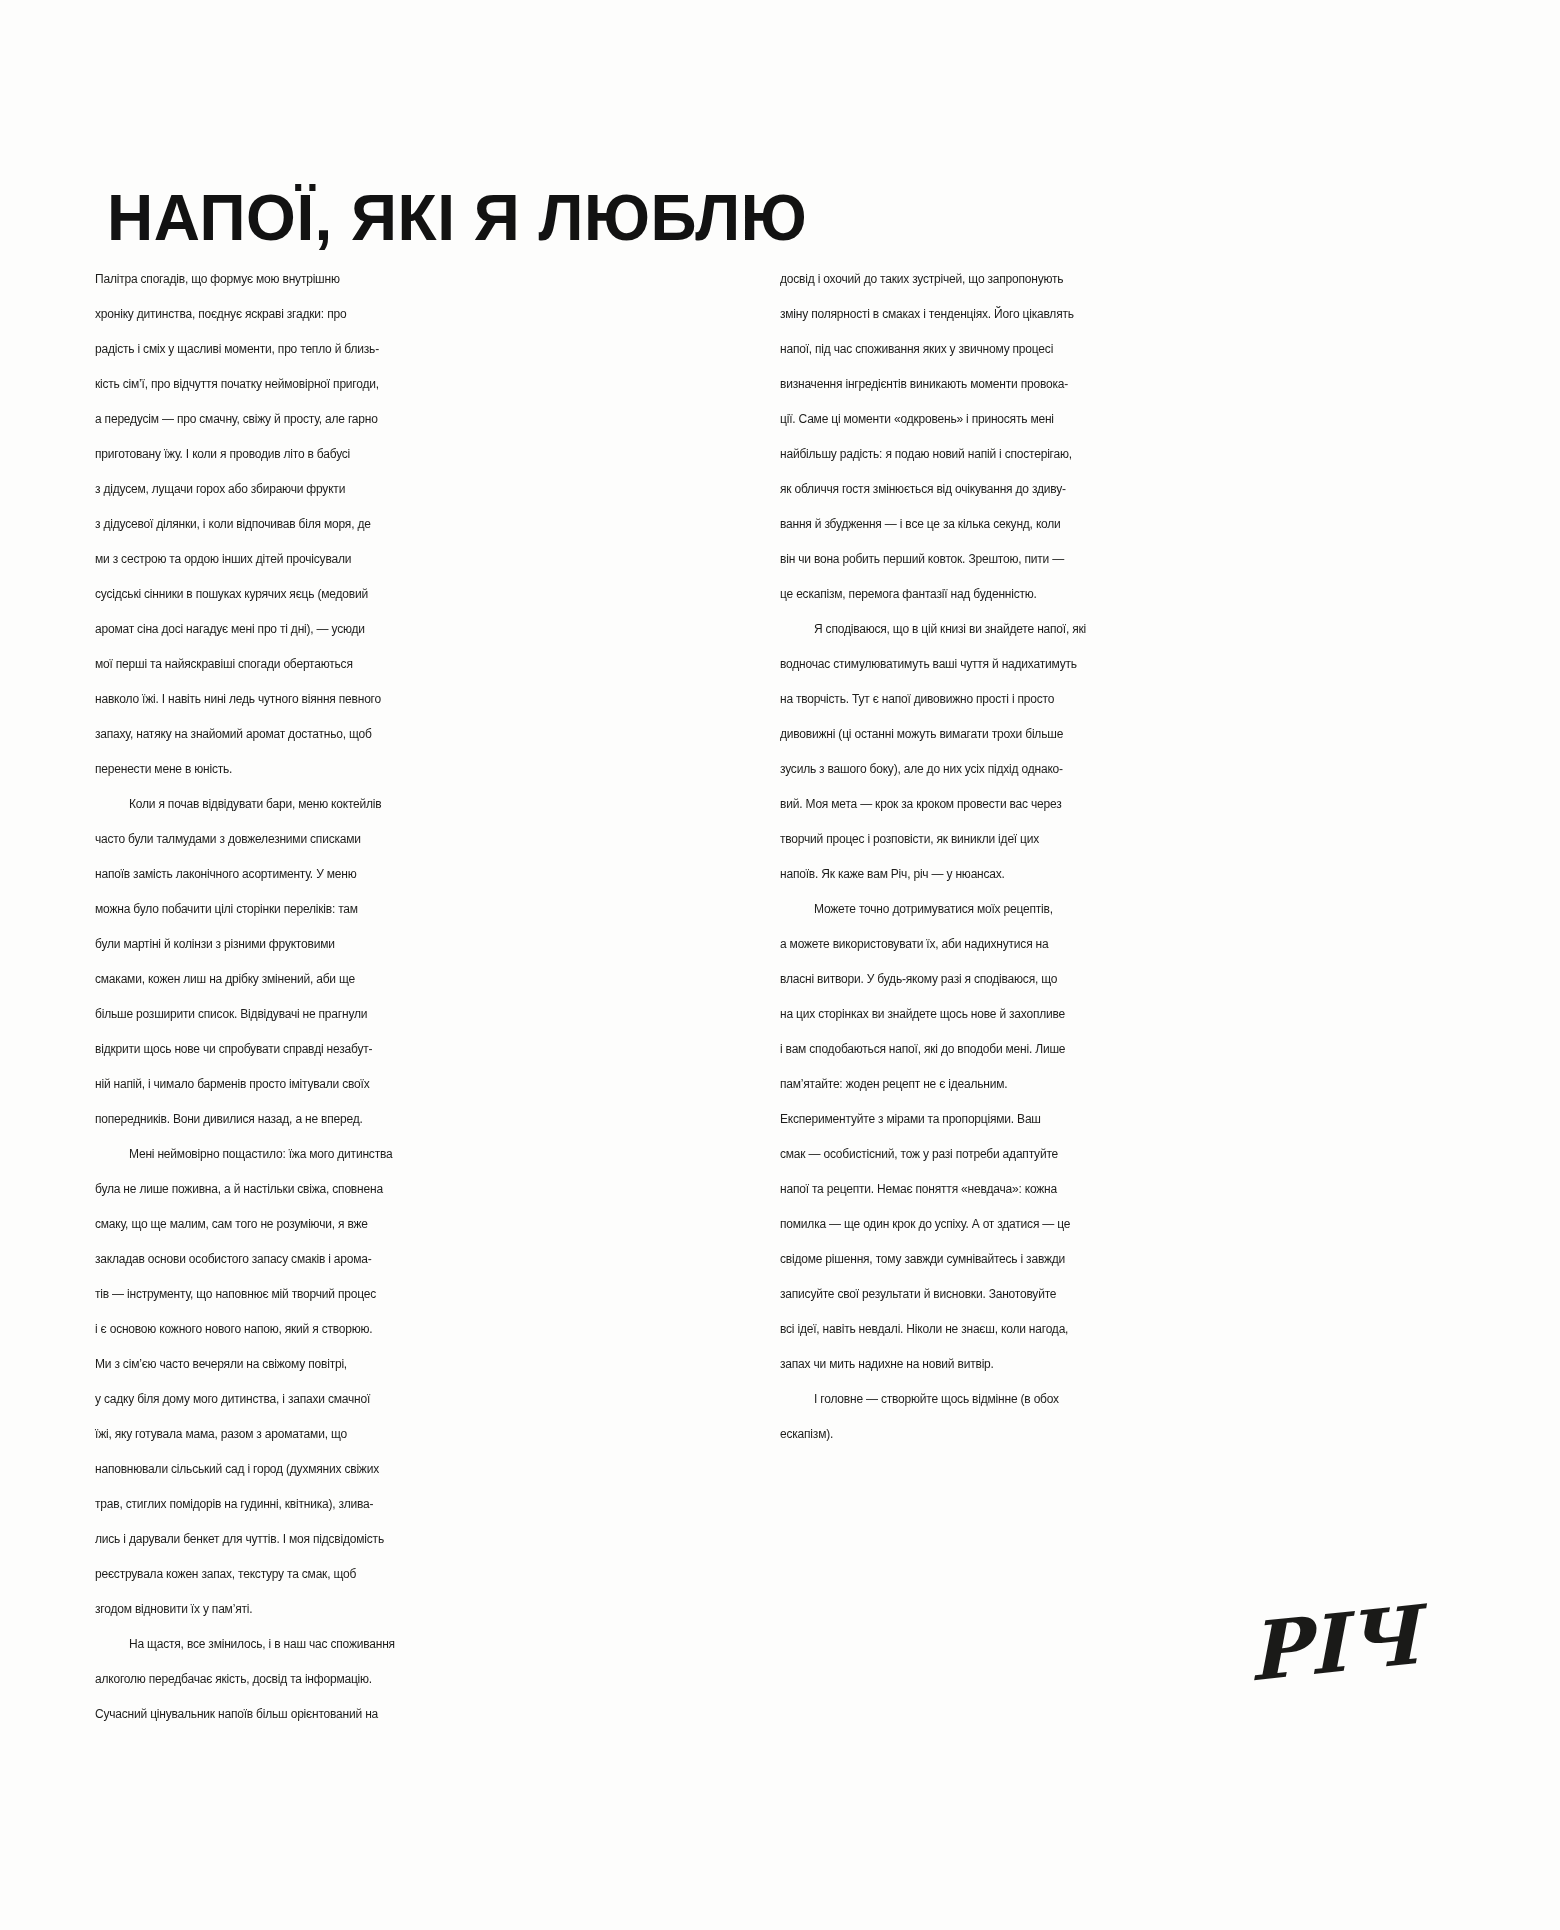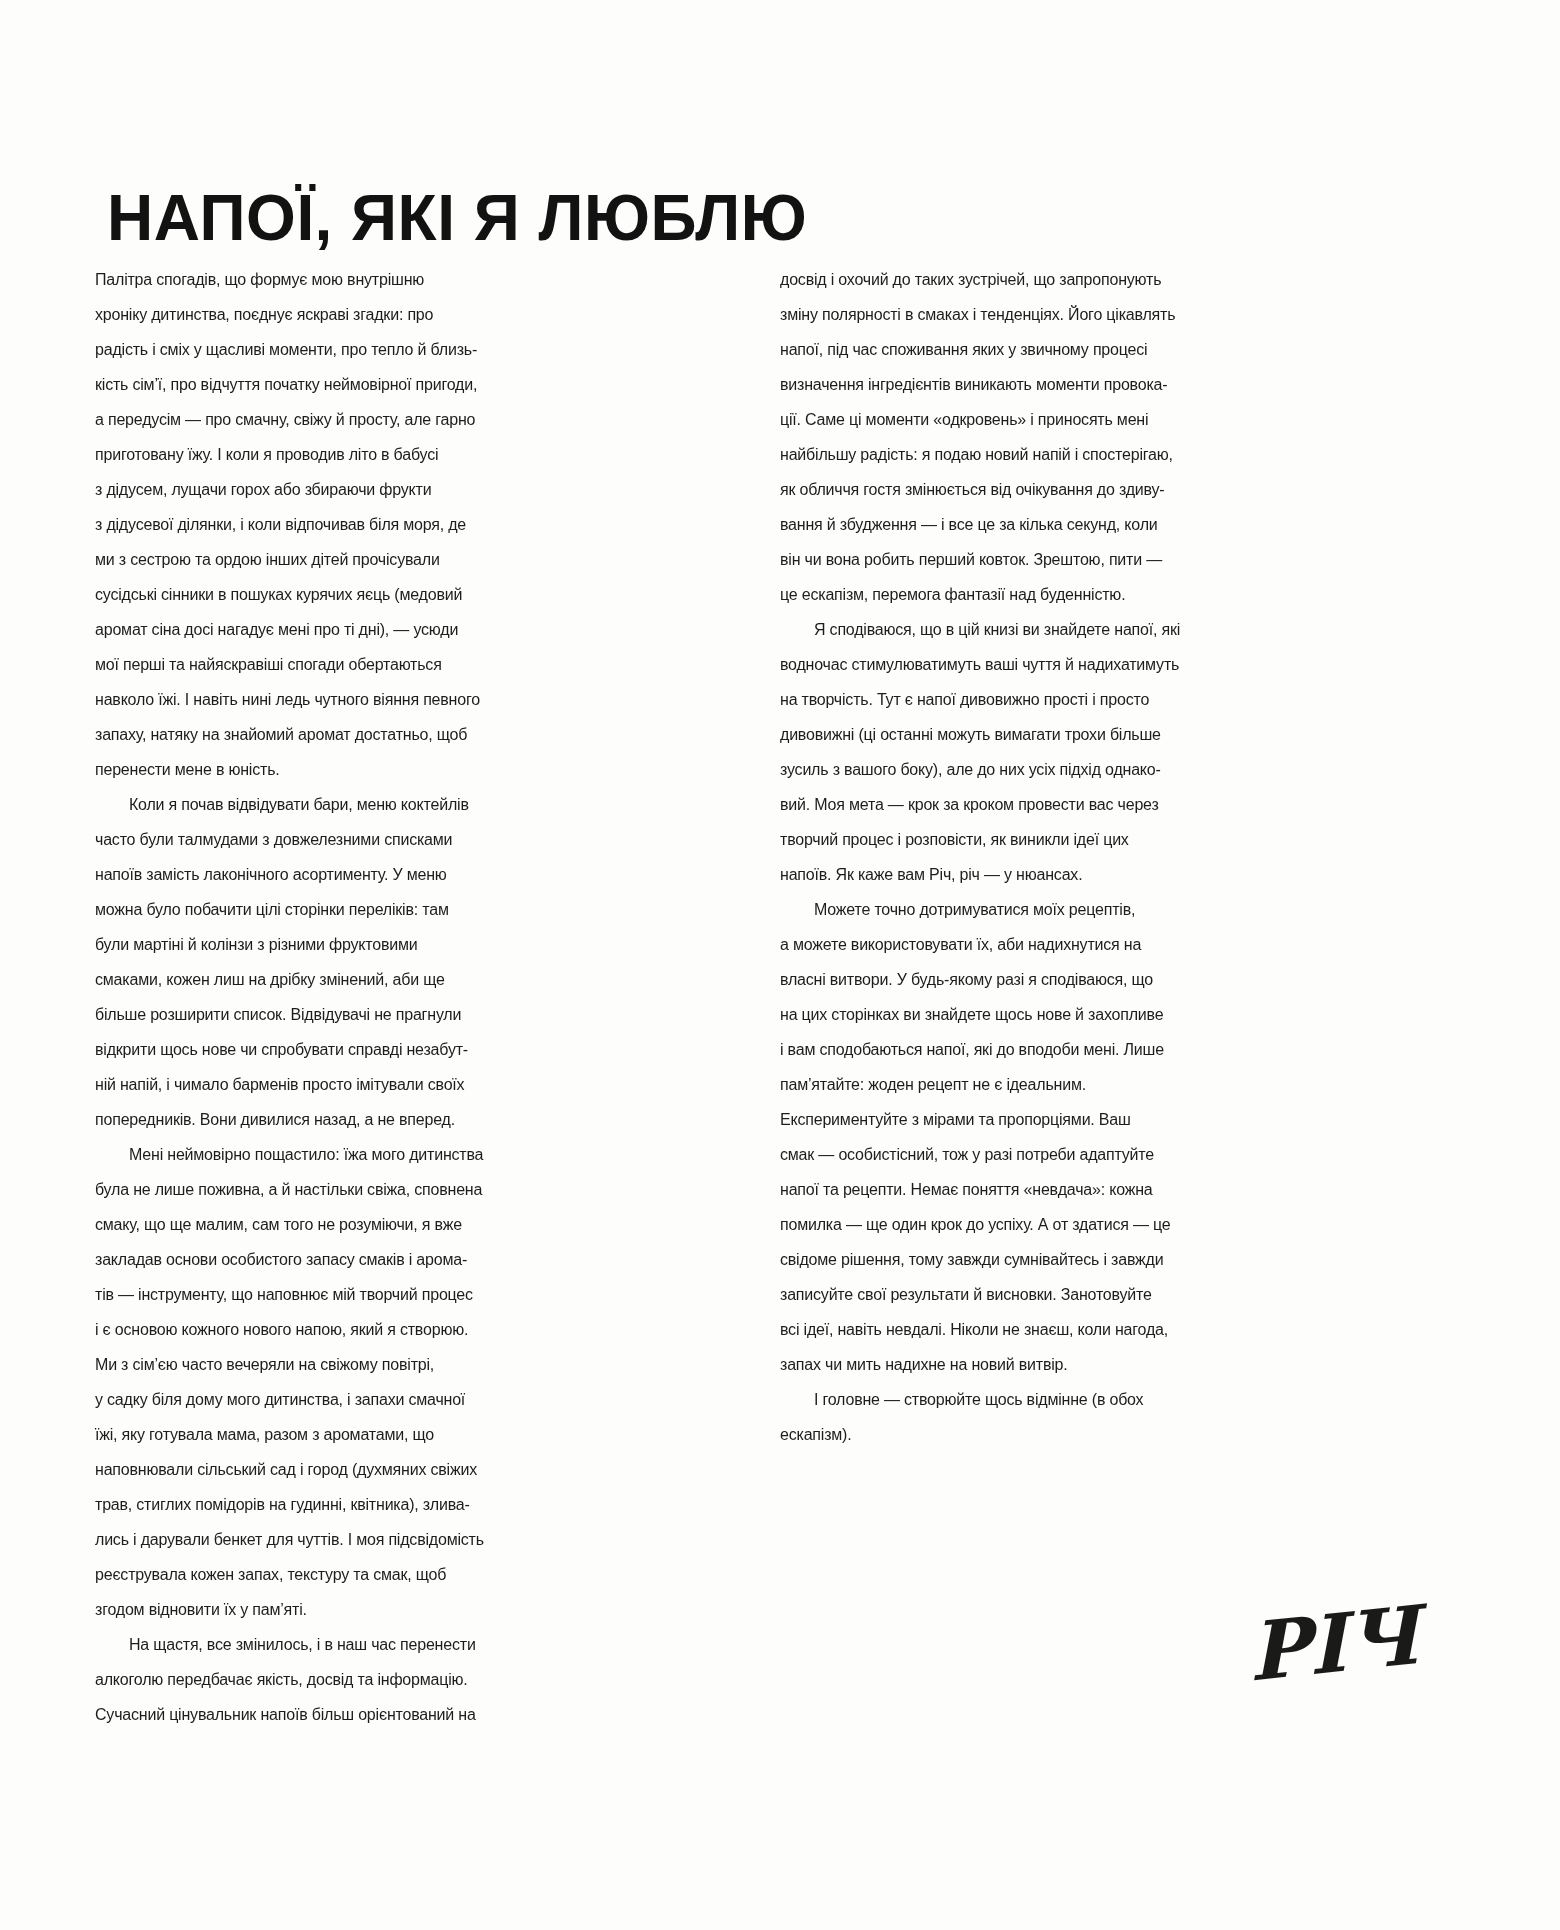--- a/index.html
+++ b/index.html
@@ -26,21 +26,21 @@
     line-height: 68px;
     font-weight: 700;
     letter-spacing: 0.5px;
     color: #121212;
     white-space: nowrap;
   }
   .column {
     position: absolute;
     top: 262px;
     width: 580px;
-    font-size: 16px;
+    font-size: 12px;
     line-height: 35px;
     letter-spacing: -0.2px;
   }
   .column.left  { left: 95px; }
   .column.right { left: 780px; }
   .para {
     margin: 0;
     white-space: pre-line;
   }
   .para.indent { text-indent: 34px; }
@@ -99,21 +99,21 @@
 тів — інструменту, що наповнює мій творчий процес
 і є основою кожного нового напою, який я створюю.
 Ми з сім’єю часто вечеряли на свіжому повітрі,
 у садку біля дому мого дитинства, і запахи смачної
 їжі, яку готувала мама, разом з ароматами, що
 наповнювали сільський сад і город (духмяних свіжих
 трав, стиглих помідорів на гудинні, квітника), злива-
 лись і дарували бенкет для чуттів. І моя підсвідомість
 реєструвала кожен запах, текстуру та смак, щоб
 згодом відновити їх у пам’яті.</p>
-      <p class="para indent">На щастя, все змінилось, і в наш час перенести
+      <p class="para indent">На щастя, все змінилось, і в наш час споживання
 алкоголю передбачає якість, досвід та інформацію.
 Сучасний цінувальник напоїв більш орієнтований на</p>
     </div>
 
   <div class="column right">
       <p class="para">досвід і охочий до таких зустрічей, що запропонують
 зміну полярності в смаках і тенденціях. Його цікавлять
 напої, під час споживання яких у звичному процесі
 визначення інгредієнтів виникають моменти провока-
 ції. Саме ці моменти «одкровень» і приносять мені

